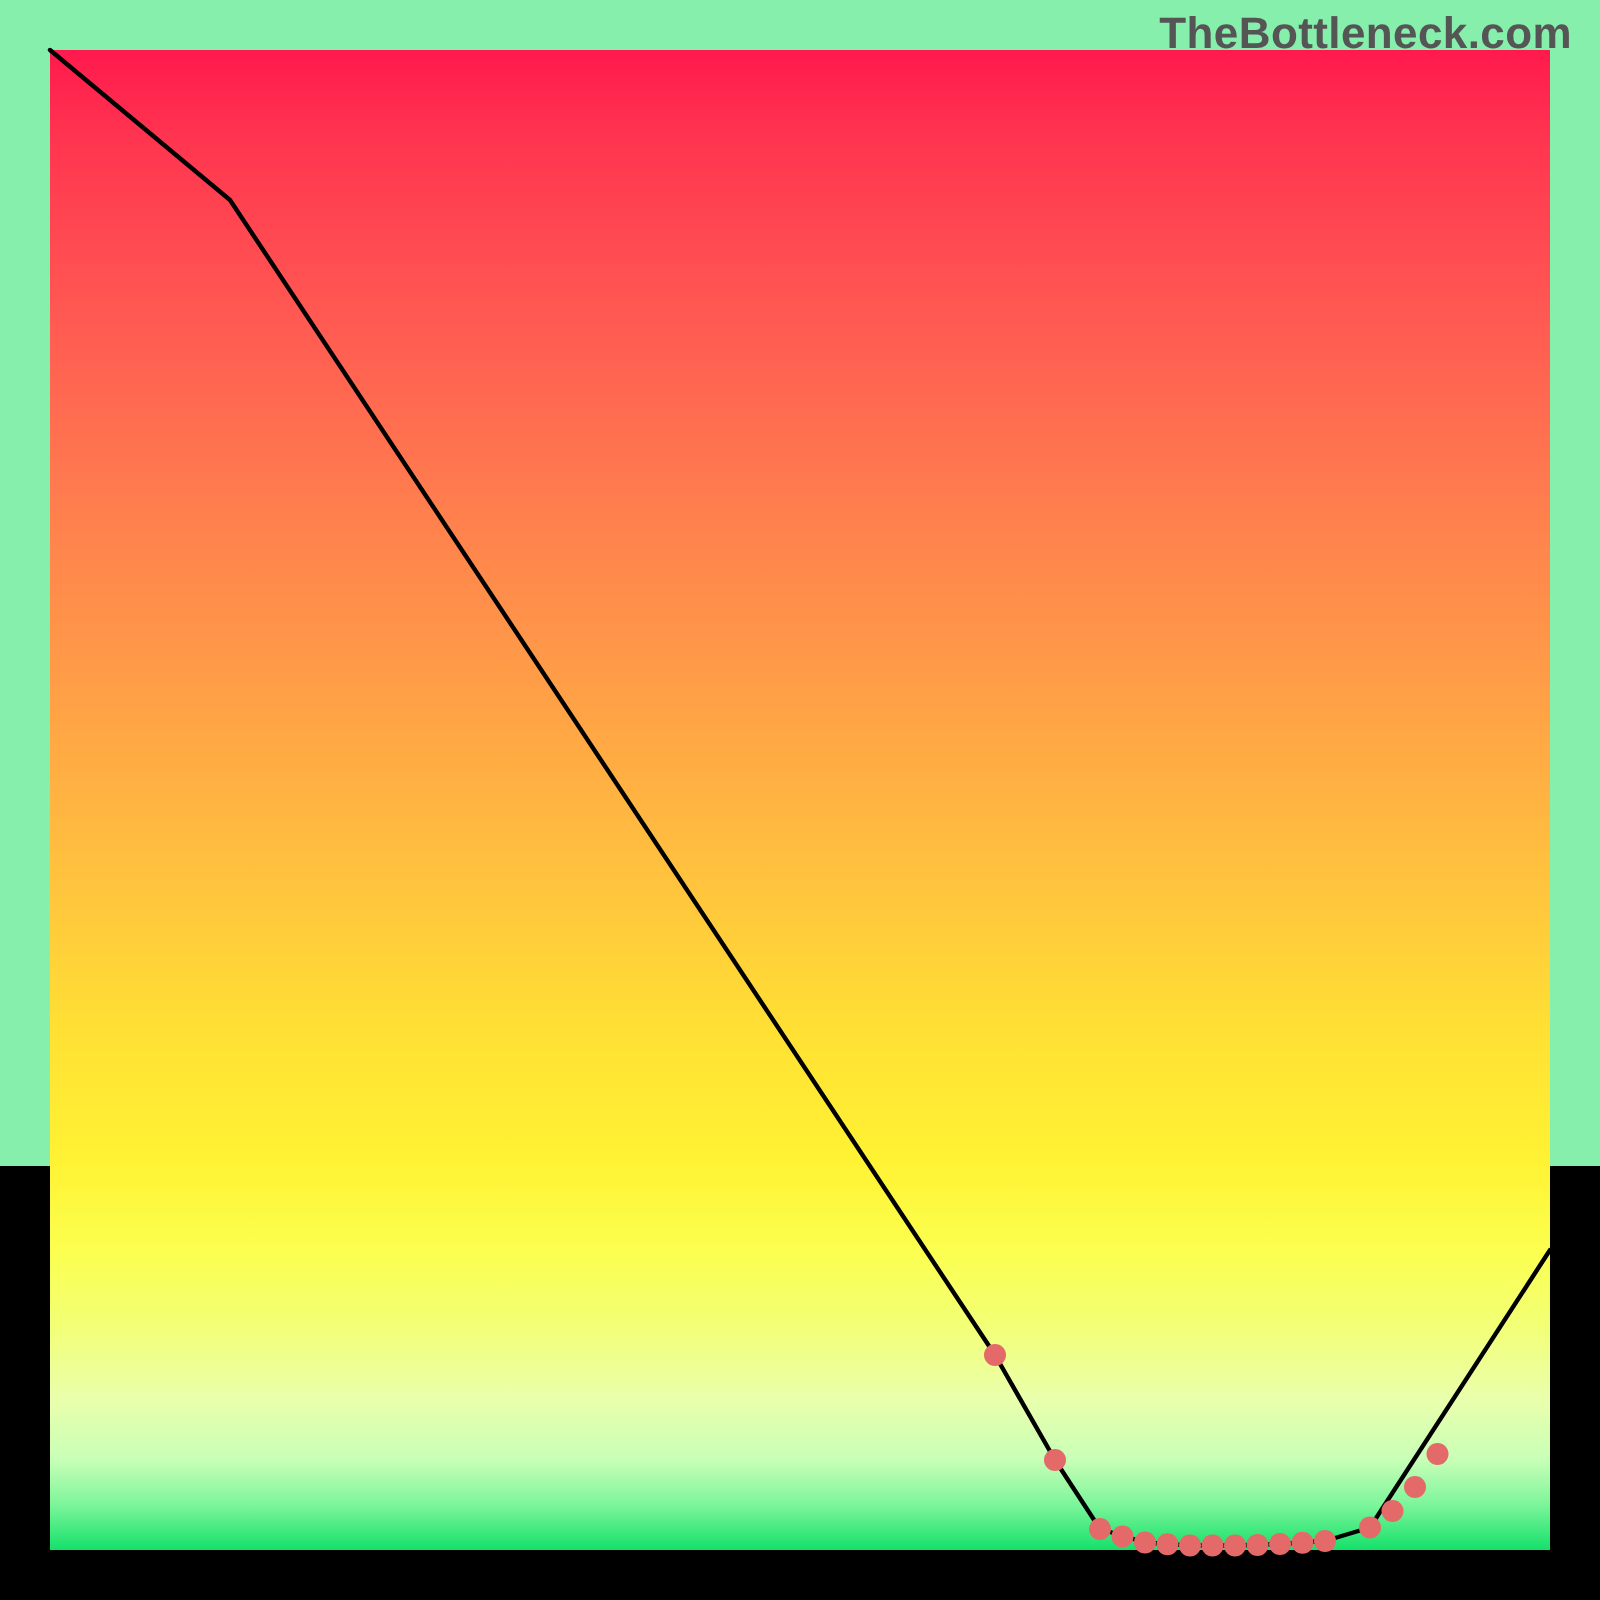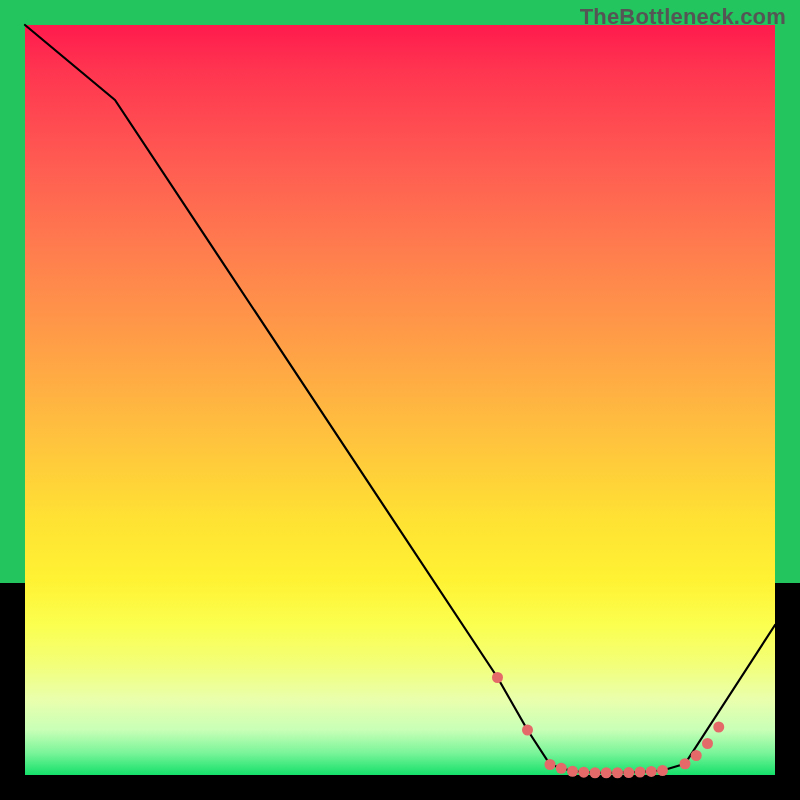--- a/index.html
+++ b/index.html
@@ -8,21 +8,21 @@
     width: 800px;
     height: 800px;
     background: #000;
     overflow: hidden;
     font-family: Arial, Helvetica, sans-serif;
   }
   .frame {
     position: relative;
     width: 800px;
     height: 583px;
-    background: #22c55e;
+    background: #86efac;
   }
   .watermark {
     position: absolute;
     top: 4px;
     right: 14px;
     color: #555;
     font-size: 22px;
     font-weight: 600;
     letter-spacing: 0.2px;
     user-select: none;

